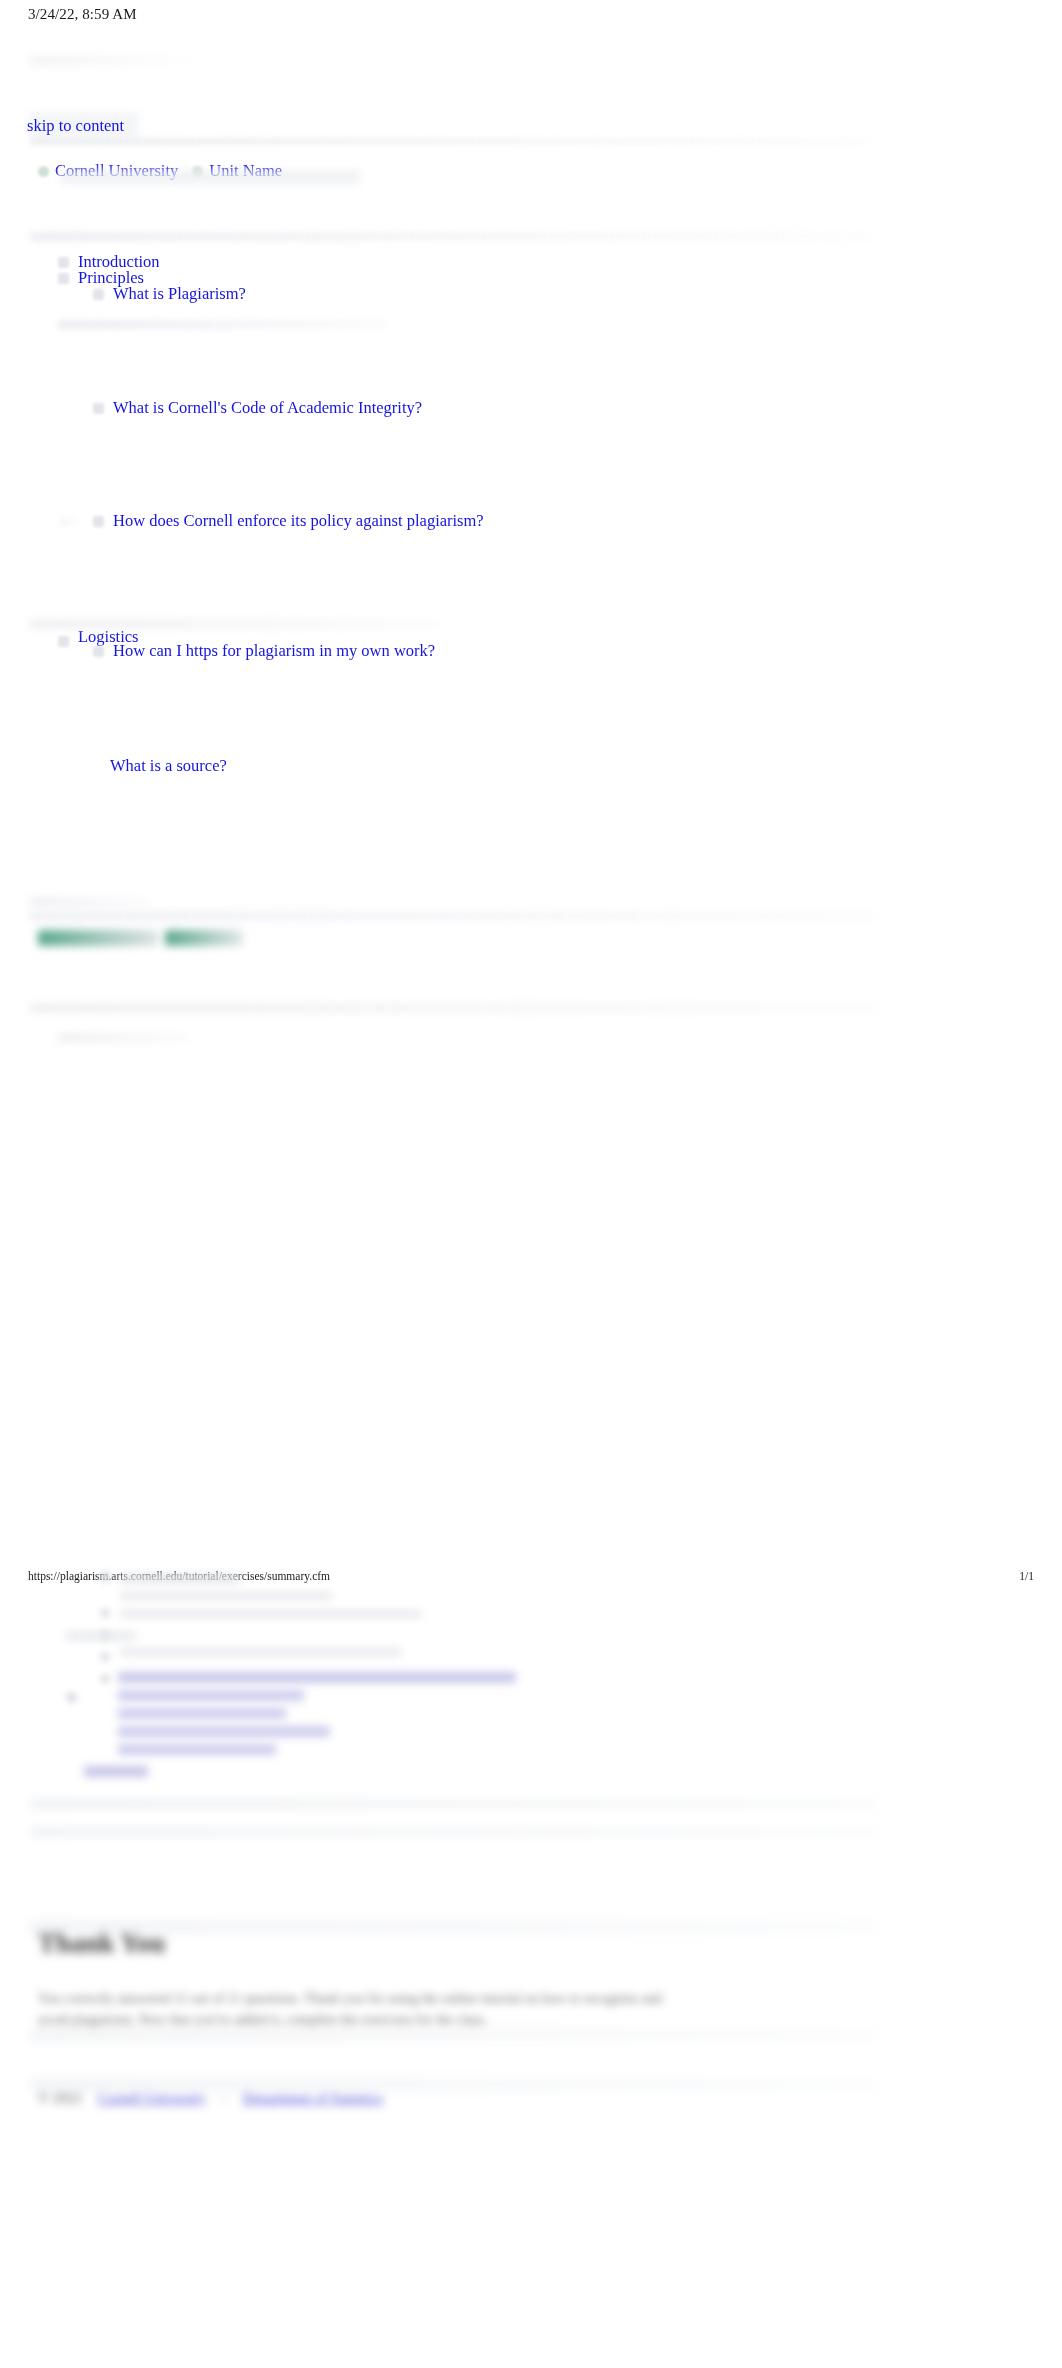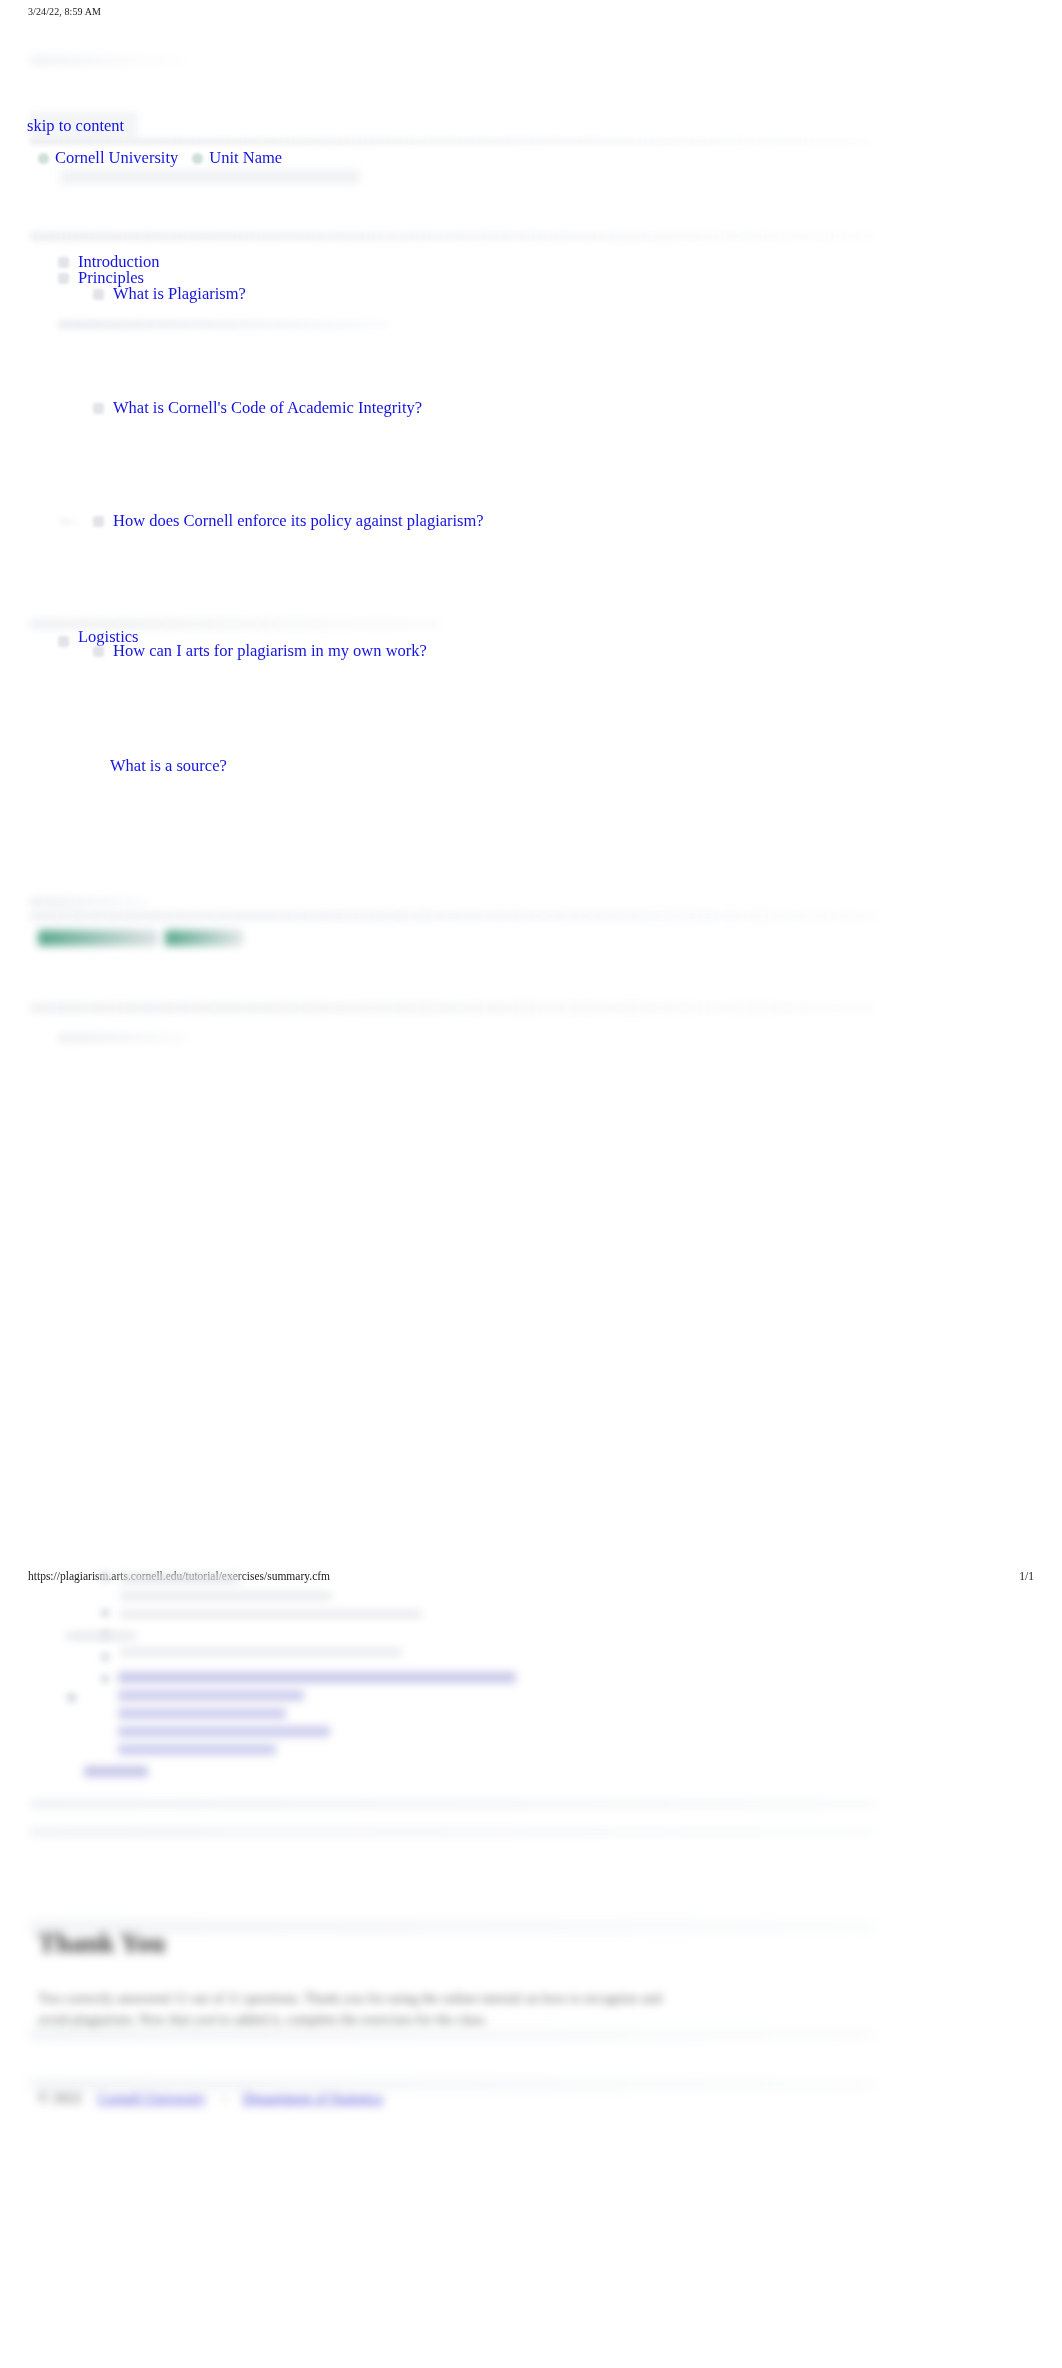--- a/index.html
+++ b/index.html
@@ -23,21 +23,21 @@
 
   
   .print-header {
     position: absolute;
     top: 0;
     left: 0;
     right: 0;
     height: 30px;
     display: flex;
     align-items: center;
-    font-size: 10px;
+    font-size: 15px;
     color: #1a1a1a;
     letter-spacing: 0.1px;
   }
   .print-header .ph-date {
     position: absolute;
     left: 28px;
     top: 6px;
     white-space: nowrap;
   }
   .print-header .ph-title {
@@ -83,20 +83,21 @@
     display: flex;
     align-items: center;
     gap: 14px;
     font-size: 16.5px;
     white-space: nowrap;
   }
   .bc-item {
     display: flex;
     align-items: center;
     gap: 6px;
+    margin-top: 13px;
   }
   .bc-dot {
     width: 11px;
     height: 11px;
     border-radius: 50%;
     background: #cfe0d6;
     filter: blur(1.6px);
     flex: none;
   }
   .bc-link {
@@ -319,21 +320,21 @@
       <a class="toc-link" href="#">How does Cornell enforce its policy against plagiarism?</a>
     </div>
 
     <div class="toc-item" style="left:58px; top:627px;align-items:flex-end;">
       <span class="toc-bullet"></span>
       <a class="toc-link" href="#">Logistics</a>
     </div>
 
     <div class="toc-item" style="left:93px; top:641px;">
       <span class="toc-bullet"></span>
-      <a class="toc-link" href="#">How can I arts for plagiarism in my own work?</a>
+      <a class="toc-link" href="#">How can I https for plagiarism in my own work?</a>
     </div>
 
     <div class="toc-item" style="left:110px; top:756px;">
       <a class="toc-link" href="#">What is a source?</a>
     </div>
 
   </div>
 
   <div class="ghost-row b3" style="left:58px; top:320px; width:330px;"></div>
   <div class="ghost-row b3" style="left:60px; top:519px; width:18px; height:5px;"></div>

